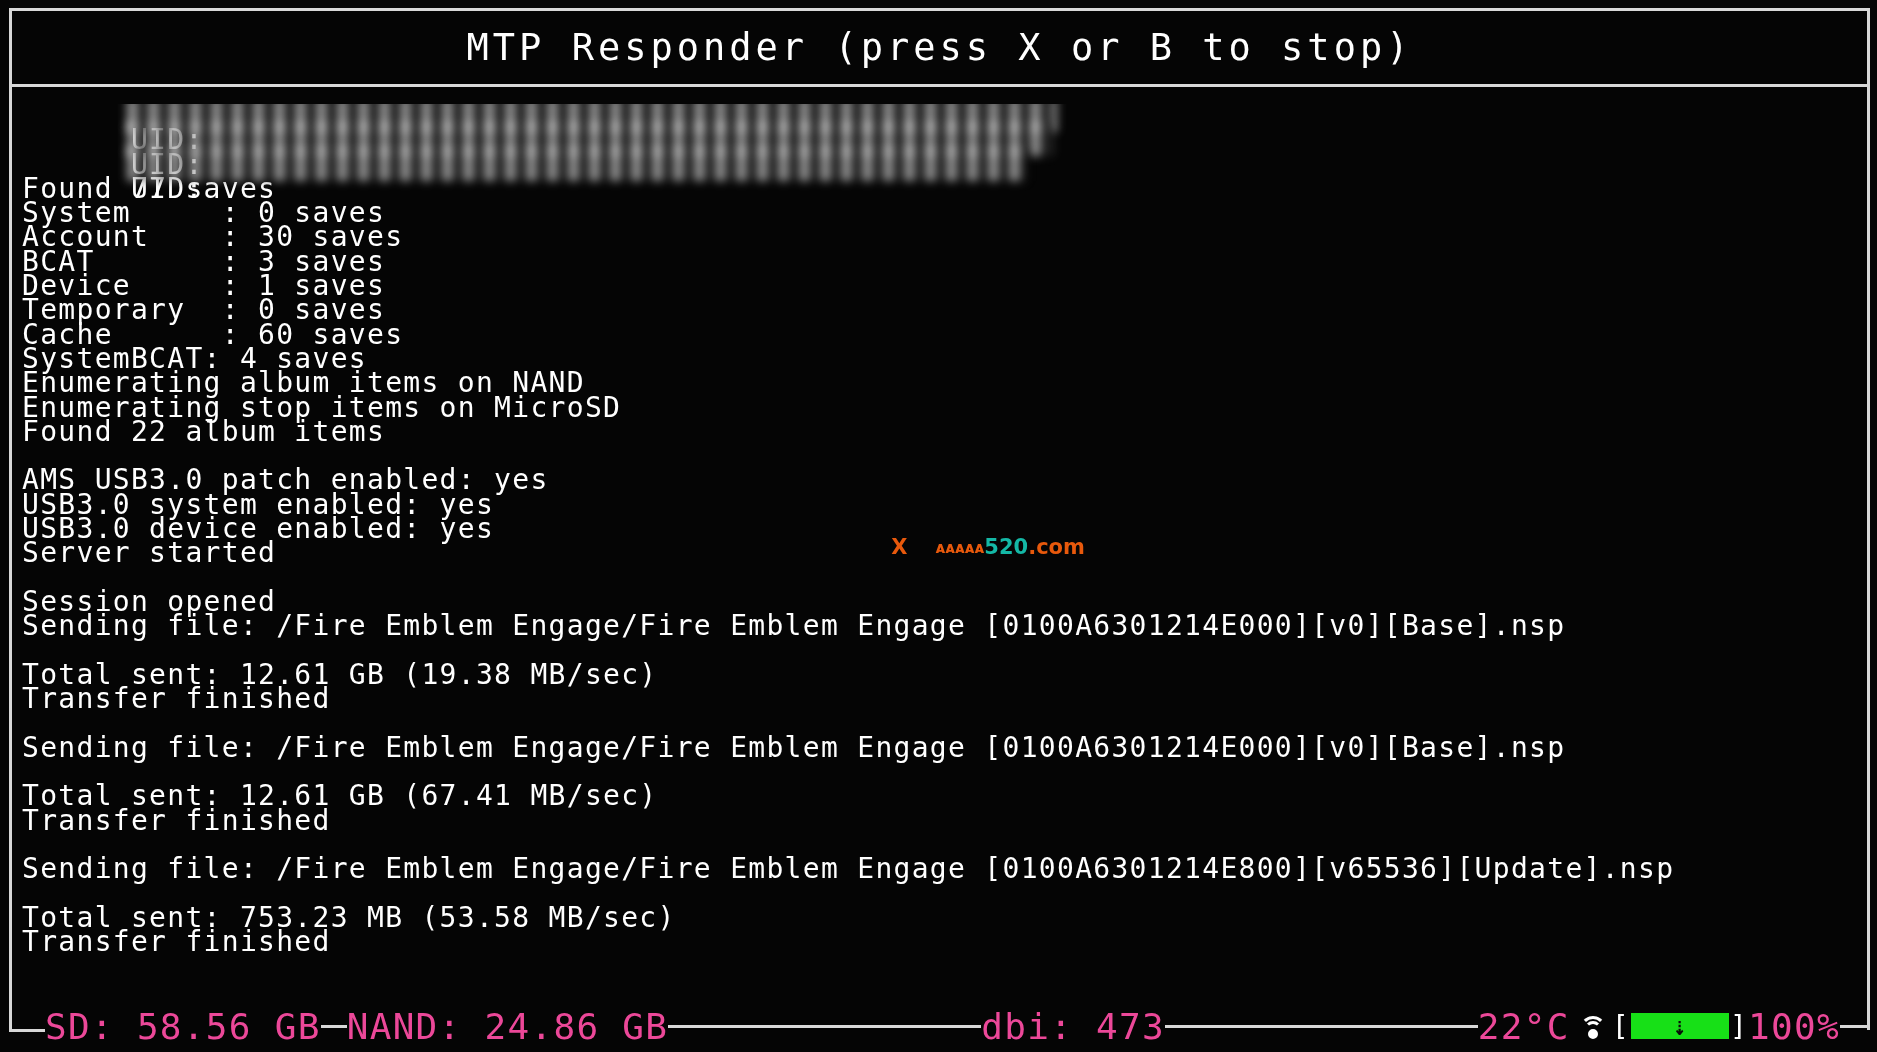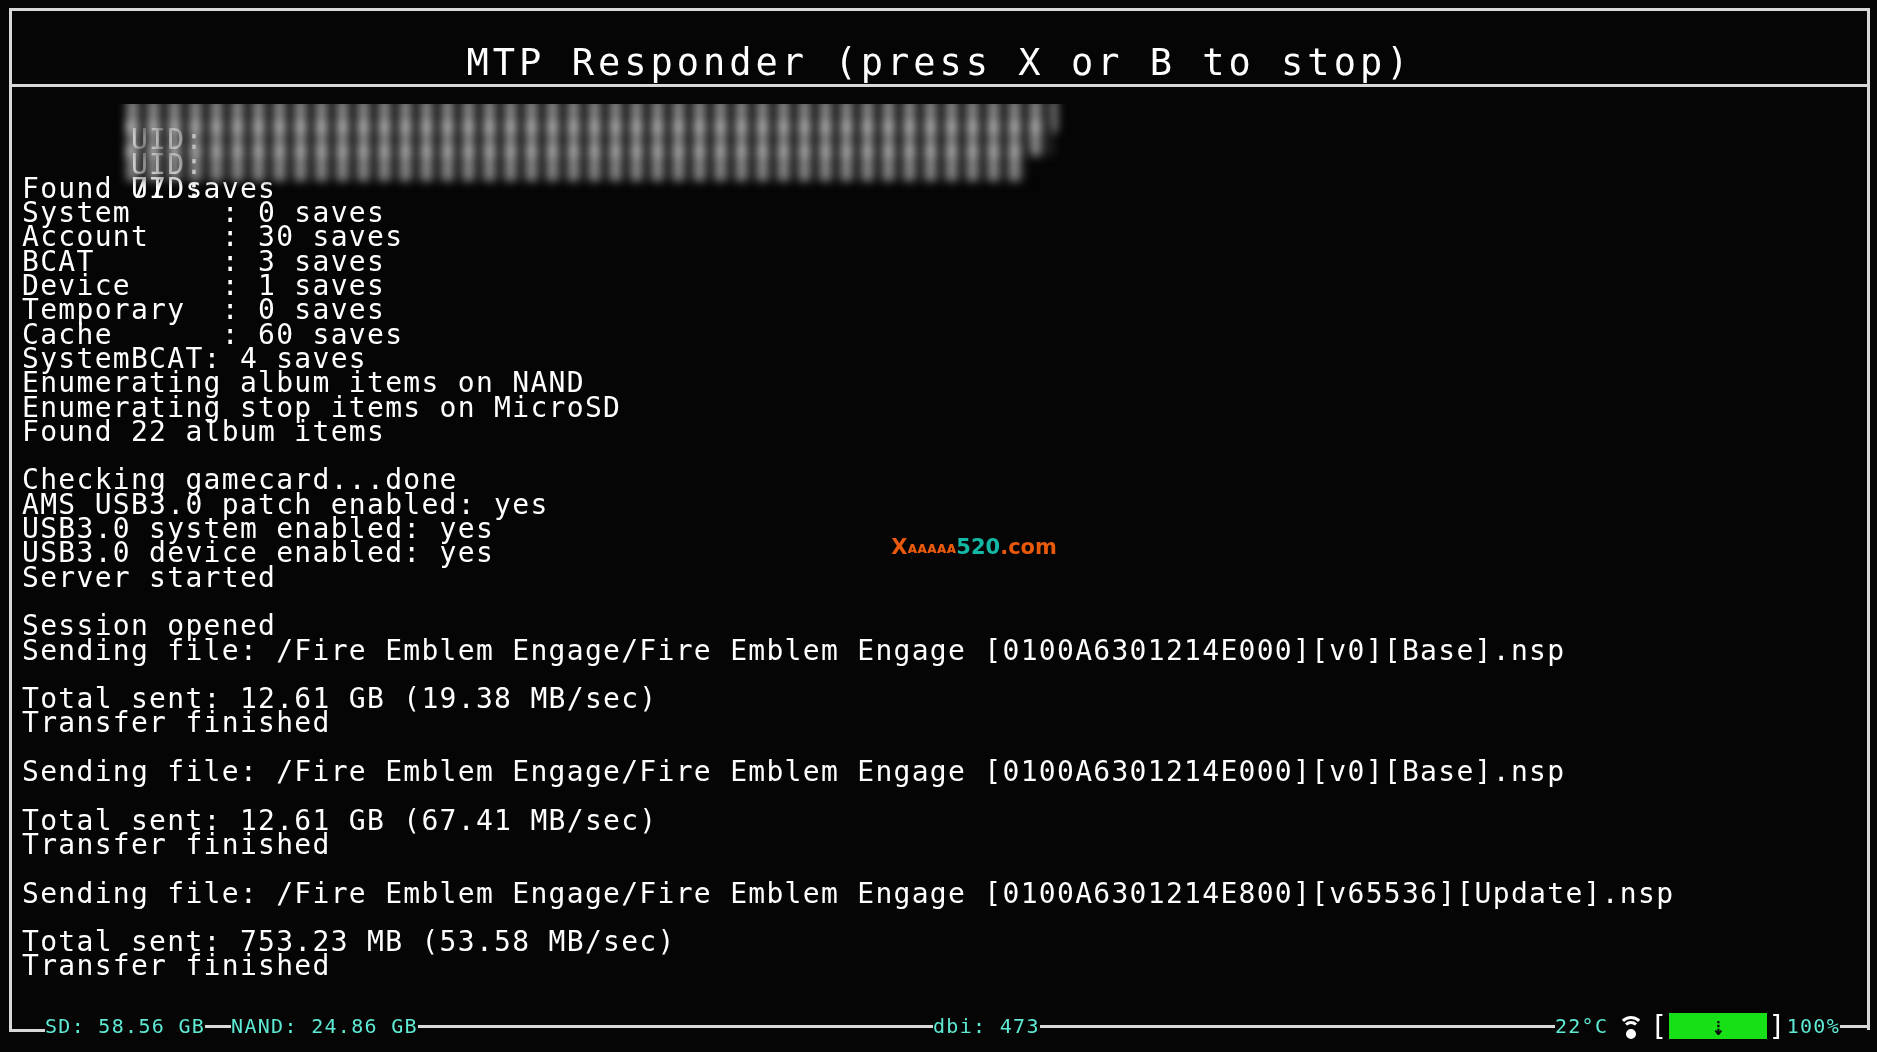--- a/index.html
+++ b/index.html
@@ -59,21 +59,21 @@
   }
 
   
   .title-bar {
     position: absolute;
     left: 12px;
     right: 10px;
     top: 11px;
     height: 73px;
     display: flex;
-    align-items: flex-end;
+    align-items: center;
     justify-content: center;
   }
   .title-text {
     font-size: 37px;
     letter-spacing: 4px;
     color: #ffffff;
     white-space: pre;
     font-weight: 400;
   }
 
@@ -133,21 +133,21 @@
     top: 516px;
     font-family: "DejaVu Sans", sans-serif;
     font-weight: bold;
     font-size: 21px;
     letter-spacing: 0px;
     white-space: pre;
     line-height: 21px;
   }
   #watermark .wm-orange { color: #e8590c; }
   #watermark .wm-white  { color: #14b8a6; }
-  #watermark .wm-small  { font-size: 15px; vertical-align: 1px; }
+  #watermark .wm-small  { font-size: 15px; vertical-align: 1px; margin-left: 28px; }
 
   
   #statusbar {
     position: absolute;
     left: 9px;
     right: 7px;
     bottom: 0px;
     height: 62px;
   }
   .status-row {
@@ -162,23 +162,23 @@
   }
   .status-corner {
     position: absolute;
     left: 0px;
     bottom: 20px;
     width: 36px;
     height: 3px;
     background: #d8d8d8;
   }
   .status-text {
-    font-size: 20px;
+    font-size: 36px;
     letter-spacing: 1.3px;
-    color: #5eead4;
+    color: #ec4899;
     white-space: pre;
   }
   .rule {
     height: 3px;
     background: #d8d8d8;
     flex: 0 0 auto;
   }
   .rule.grow { flex: 1 1 auto; }
 
   .wifi-icon {
@@ -269,21 +269,20 @@
         <div class="line">Account    : 30 saves</div>
         <div class="line">BCAT       : 3 saves</div>
         <div class="line">Device     : 1 saves</div>
         <div class="line">Temporary  : 0 saves</div>
         <div class="line">Cache      : 60 saves</div>
         <div class="line">SystemBCAT: 4 saves</div>
         <div class="line">Enumerating album items on NAND</div>
         <div class="line">Enumerating stop items on MicroSD</div>
         <div class="line">Found 22 album items</div>
         <div class="line blank"> </div>
-        <div class="line">Checking gamecard...done</div>
         <div class="line">AMS USB3.0 patch enabled: yes</div>
         <div class="line">USB3.0 system enabled: yes</div>
         <div class="line">USB3.0 device enabled: yes</div>
         <div class="line">Server started</div>
         <div class="line blank"> </div>
         <div class="line">Session opened</div>
         <div class="line wrap2">Sending file: /Fire Emblem Engage/Fire Emblem Engage [0100A6301214E000][v0][Base].nsp</div>
         <div class="line">Total sent: 12.61 GB (19.38 MB/sec)</div>
         <div class="line">Transfer finished</div>
         <div class="line blank"> </div>

